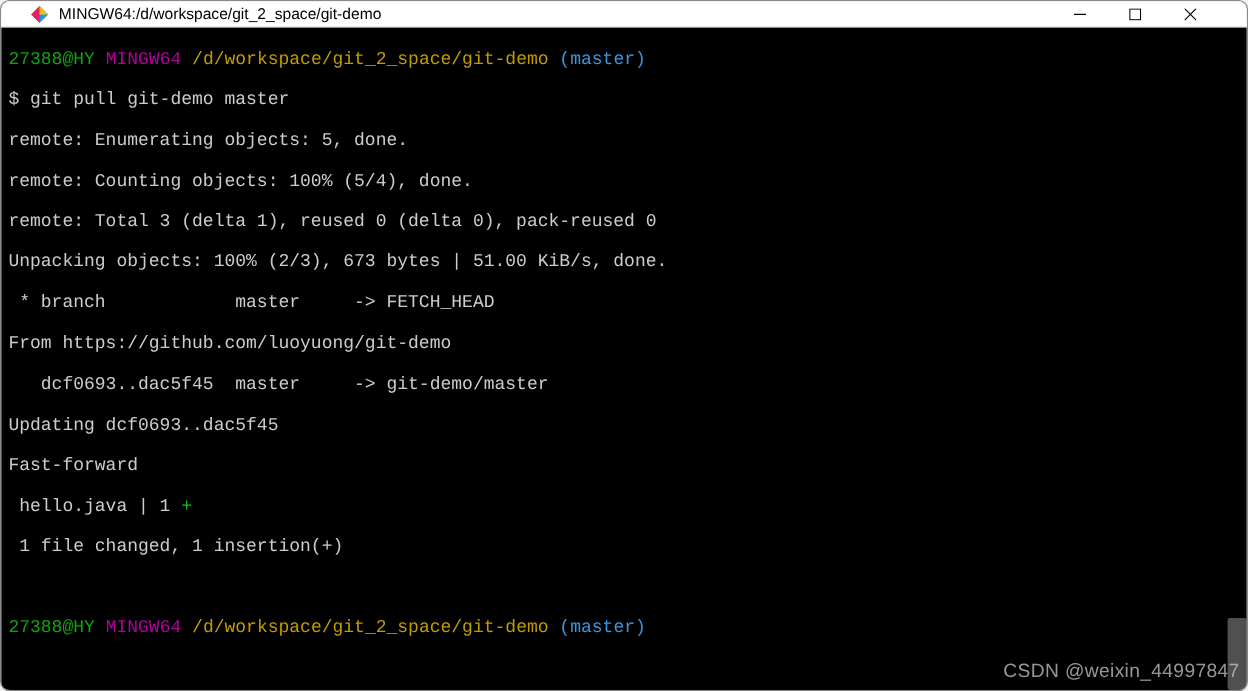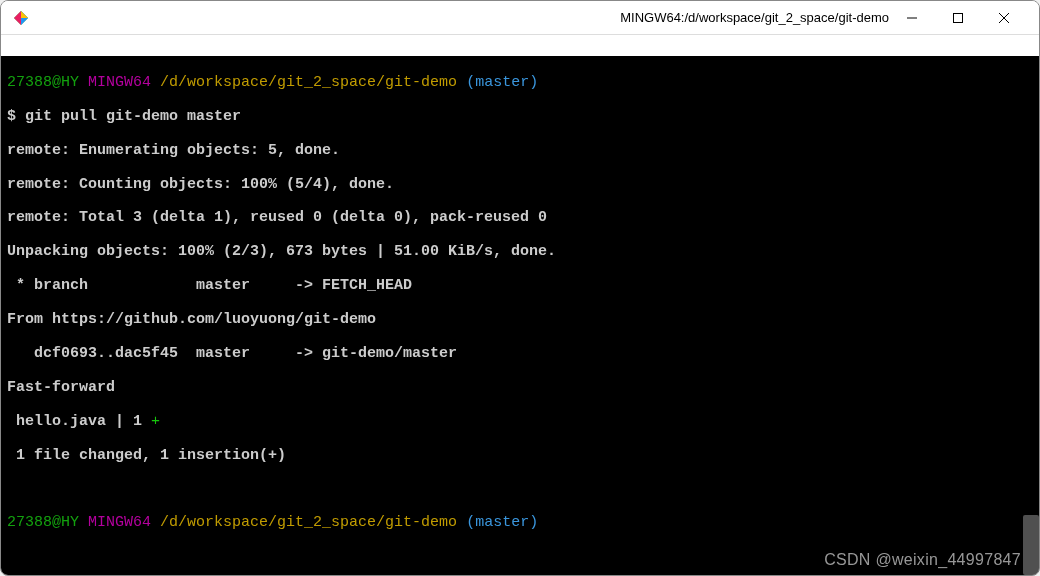--- a/index.html
+++ b/index.html
@@ -19,28 +19,27 @@
       width: 100%;
       height: 100%;
       background: #ffffff;
       border: 1px solid #888;
       border-radius: 8px;
       display: flex;
       flex-direction: column;
       overflow: hidden;
     }
     .titlebar {
-      height: 34px;
+      height: 22px;
       background: #ffffff;
       display: flex;
       align-items: center;
-      padding: 0 12px;
+      padding: 0 24px;
       border-bottom: 1px solid #ddd;
       flex-shrink: 0;
-      text-align: right;
     }
     .app-icon {
       width: 16px;
       height: 16px;
       margin-right: 8px;
       display: flex;
       align-items: center;
       justify-content: center;
     }
     .app-icon svg {
@@ -75,32 +74,31 @@
     .terminal {
       flex: 1;
       background: #000000;
       color: #c0c0c0;
       font-size: 15px;
       line-height: 1.13;
       padding: 2px 6px;
       overflow: hidden;
       white-space: pre;
       position: relative;
-      margin-top: 21px;
     }
     .l { display: block; }
     .green { color: #13a10e; }
     .br-green { color: #16c60c; }
     .purple { color: #b4009e; }
     .yellow { color: #c19c00; }
     .cyan { color: #3a96dd; }
-    .white { color: #cccccc; font-weight: bold; }
+    .white { color: #cccccc; }
     .watermark {
       position: absolute;
-      right: 18px;
+      right: 6px;
       bottom: 6px;
       color: #bdbdbd;
       font-family: 'Segoe UI', Tahoma, sans-serif;
       font-size: 16px;
       opacity: 0.8;
       letter-spacing: 0.3px;
     }
     .scrollbar-stub {
       position: absolute;
       right: 0;
@@ -148,20 +146,21 @@
   <div class="terminal">
 <span class="l"><span class="green">27388@HY</span> <span class="purple">MINGW64</span> <span class="yellow">/d/workspace/git_2_space/git-demo</span> <span class="cyan">(master)</span></span>
 <span class="l white">$ git pull git-demo master</span>
 <span class="l white">remote: Enumerating objects: 5, done.</span>
 <span class="l white">remote: Counting objects: 100% (5/4), done.</span>
 <span class="l white">remote: Total 3 (delta 1), reused 0 (delta 0), pack-reused 0</span>
 <span class="l white">Unpacking objects: 100% (2/3), 673 bytes | 51.00 KiB/s, done.</span>
 <span class="l white"> * branch            master     -&gt; FETCH_HEAD</span>
 <span class="l white">From https://github.com/luoyuong/git-demo</span>
 <span class="l white">   dcf0693..dac5f45  master     -&gt; git-demo/master</span>
+<span class="l white">Updating dcf0693..dac5f45</span>
 <span class="l white">Fast-forward</span>
 <span class="l"><span class="white"> hello.java | 1 </span><span class="br-green">+</span></span>
 <span class="l white"> 1 file changed, 1 insertion(+)</span>
 <span class="l"> </span>
 <span class="l"><span class="green">27388@HY</span> <span class="purple">MINGW64</span> <span class="yellow">/d/workspace/git_2_space/git-demo</span> <span class="cyan">(master)</span></span>
 
 
 
 
 

